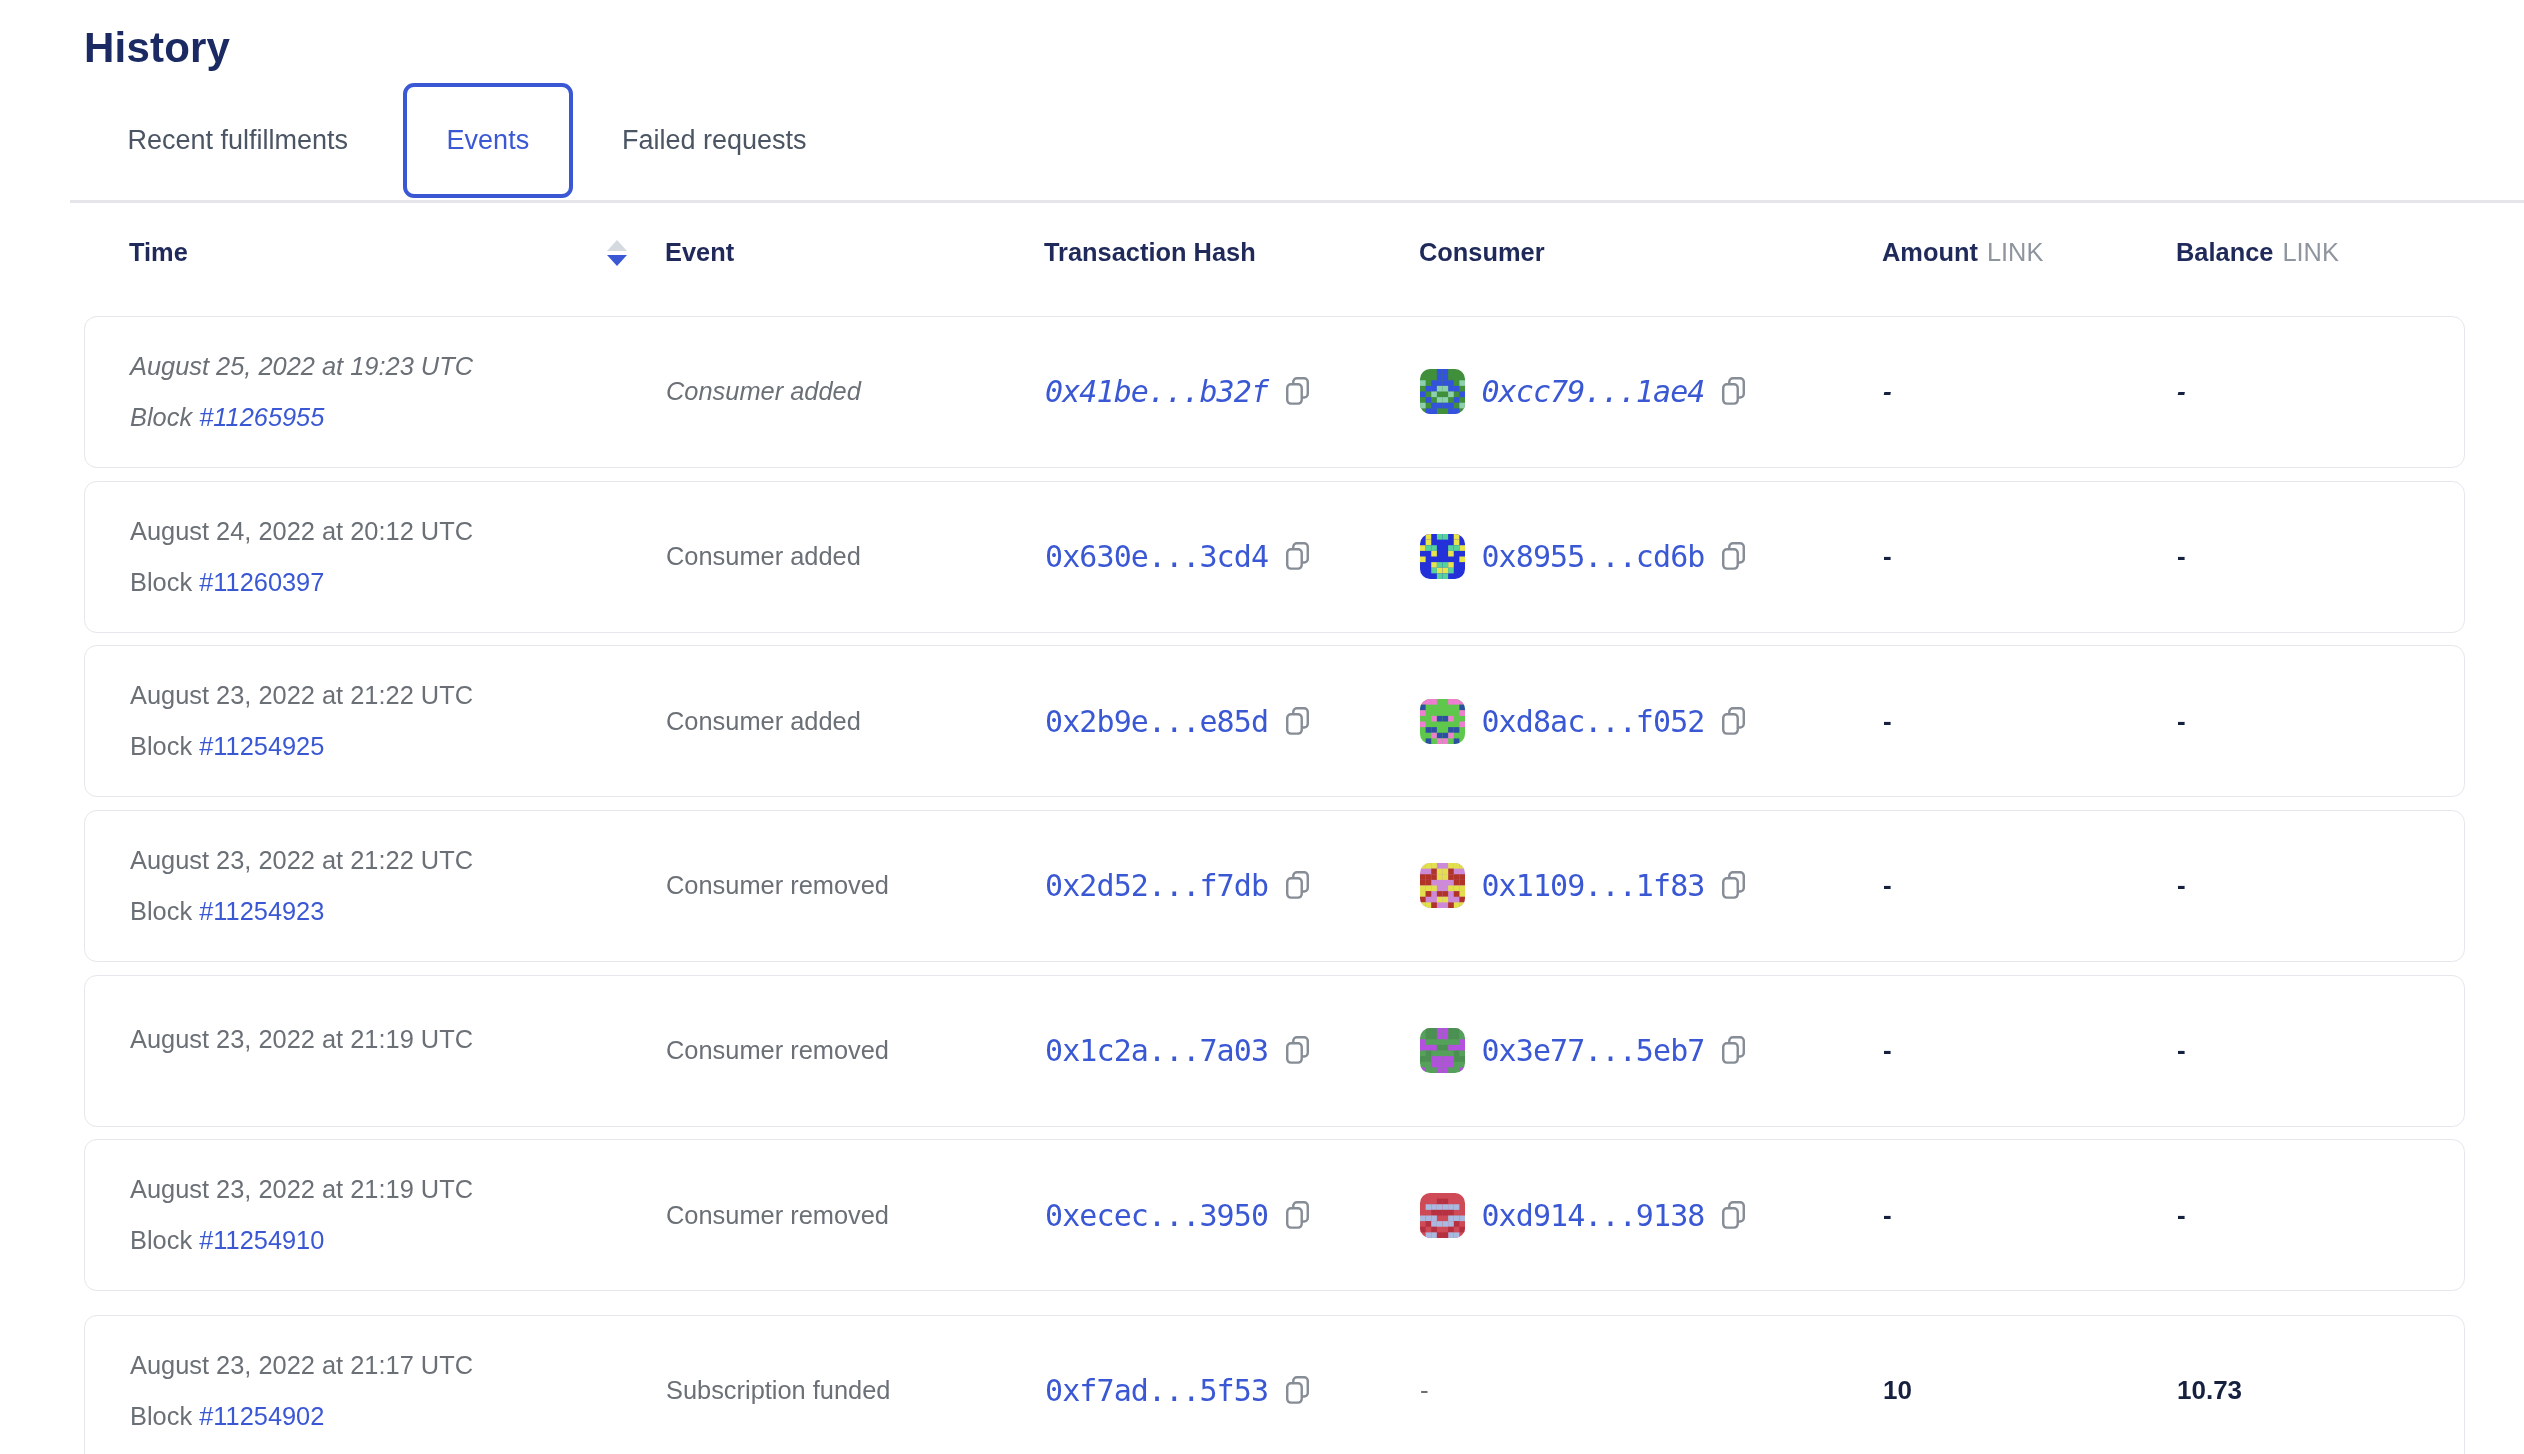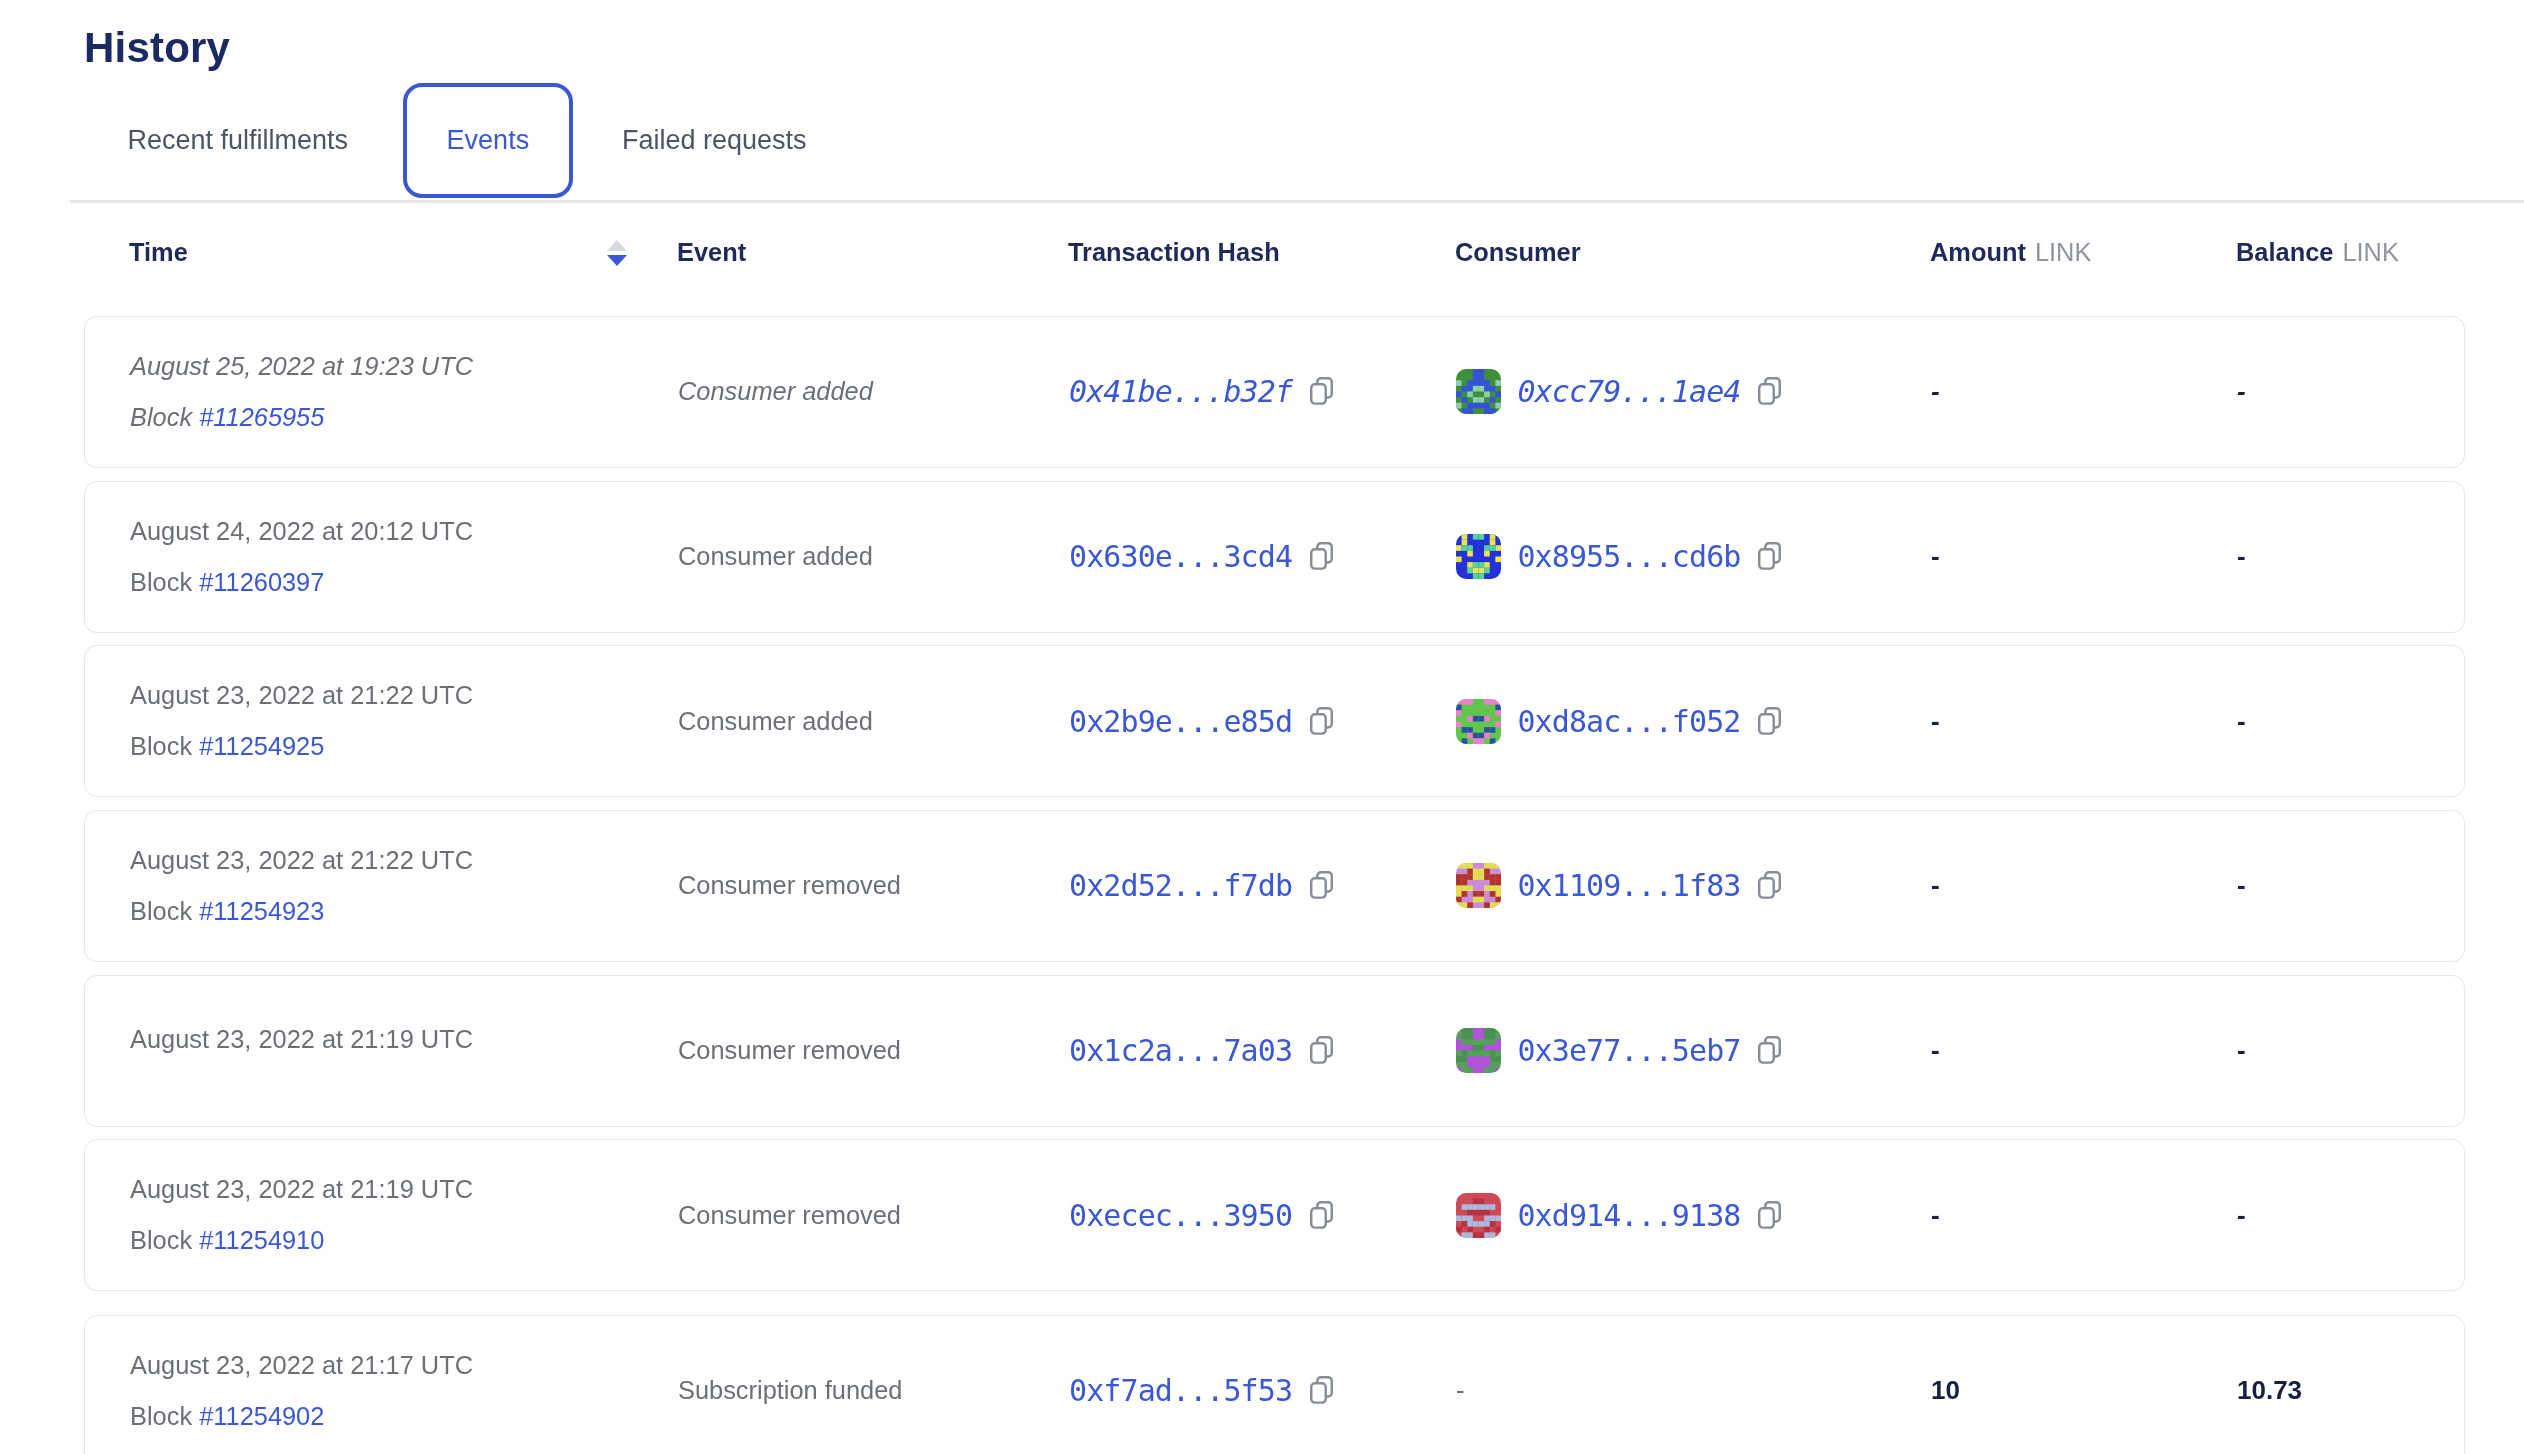--- a/index.html
+++ b/index.html
@@ -10,27 +10,27 @@
   
   .page-title { padding-top:23.6px; font-size:42px; font-weight:700; color:#1b2a63; letter-spacing:0.2px; }
 
   
   .tabs { position:relative; display:flex; align-items:center; height:124px; margin-top:7.3px; }
   .tabs::after { content:""; position:absolute; left:-13.6px; right:-60px; bottom:0; height:2.7px; background:#e6e6ea; }
   .tab { font-size:27px; color:#4b5563; cursor:pointer; white-space:nowrap; }
   .tab-plain { padding:0 5.5px; }
   .tab-first { margin-left:38px; }
   .tab-active { margin:0 7.3px 0 49px; height:115px; padding:0 40px; display:flex; align-items:center;
-                border:4.5px solid #3a58d4; border-radius:19px; color:#3a58d4; background:#ffffff;
+                border:4.5px solid #3a58d4; border-radius:11px; color:#3a58d4; background:#ffffff;
                 position:relative; z-index:2; }
   .tab-last { margin-left:36px; }
 
   
   .grid { display:grid; grid-template-columns:536px 379px 375px 463px 294px auto;
-          align-items:center; padding-left:45px;gap:12px; }
+          align-items:center; padding-left:45px; }
 
   
   .header-row { margin-top:22px; height:56px; }
   .hcell { font-size:25.4px; font-weight:700; color:#1f2a5a; }
   .hcell .unit { font-weight:400; color:#8f959f; margin-left:9px; }
   .time-head { display:flex; align-items:center; justify-content:space-between; padding-right:38px; cursor:pointer; }
   .sort-icon { display:inline-flex; flex-direction:column; gap:4.5px; }
   .sort-icon .up { width:0; height:0; border-left:10px solid transparent; border-right:10px solid transparent;
                    border-bottom:11.8px solid #d5d9e0; }
   .sort-icon .down { width:0; height:0; border-left:10px solid transparent; border-right:10px solid transparent;

